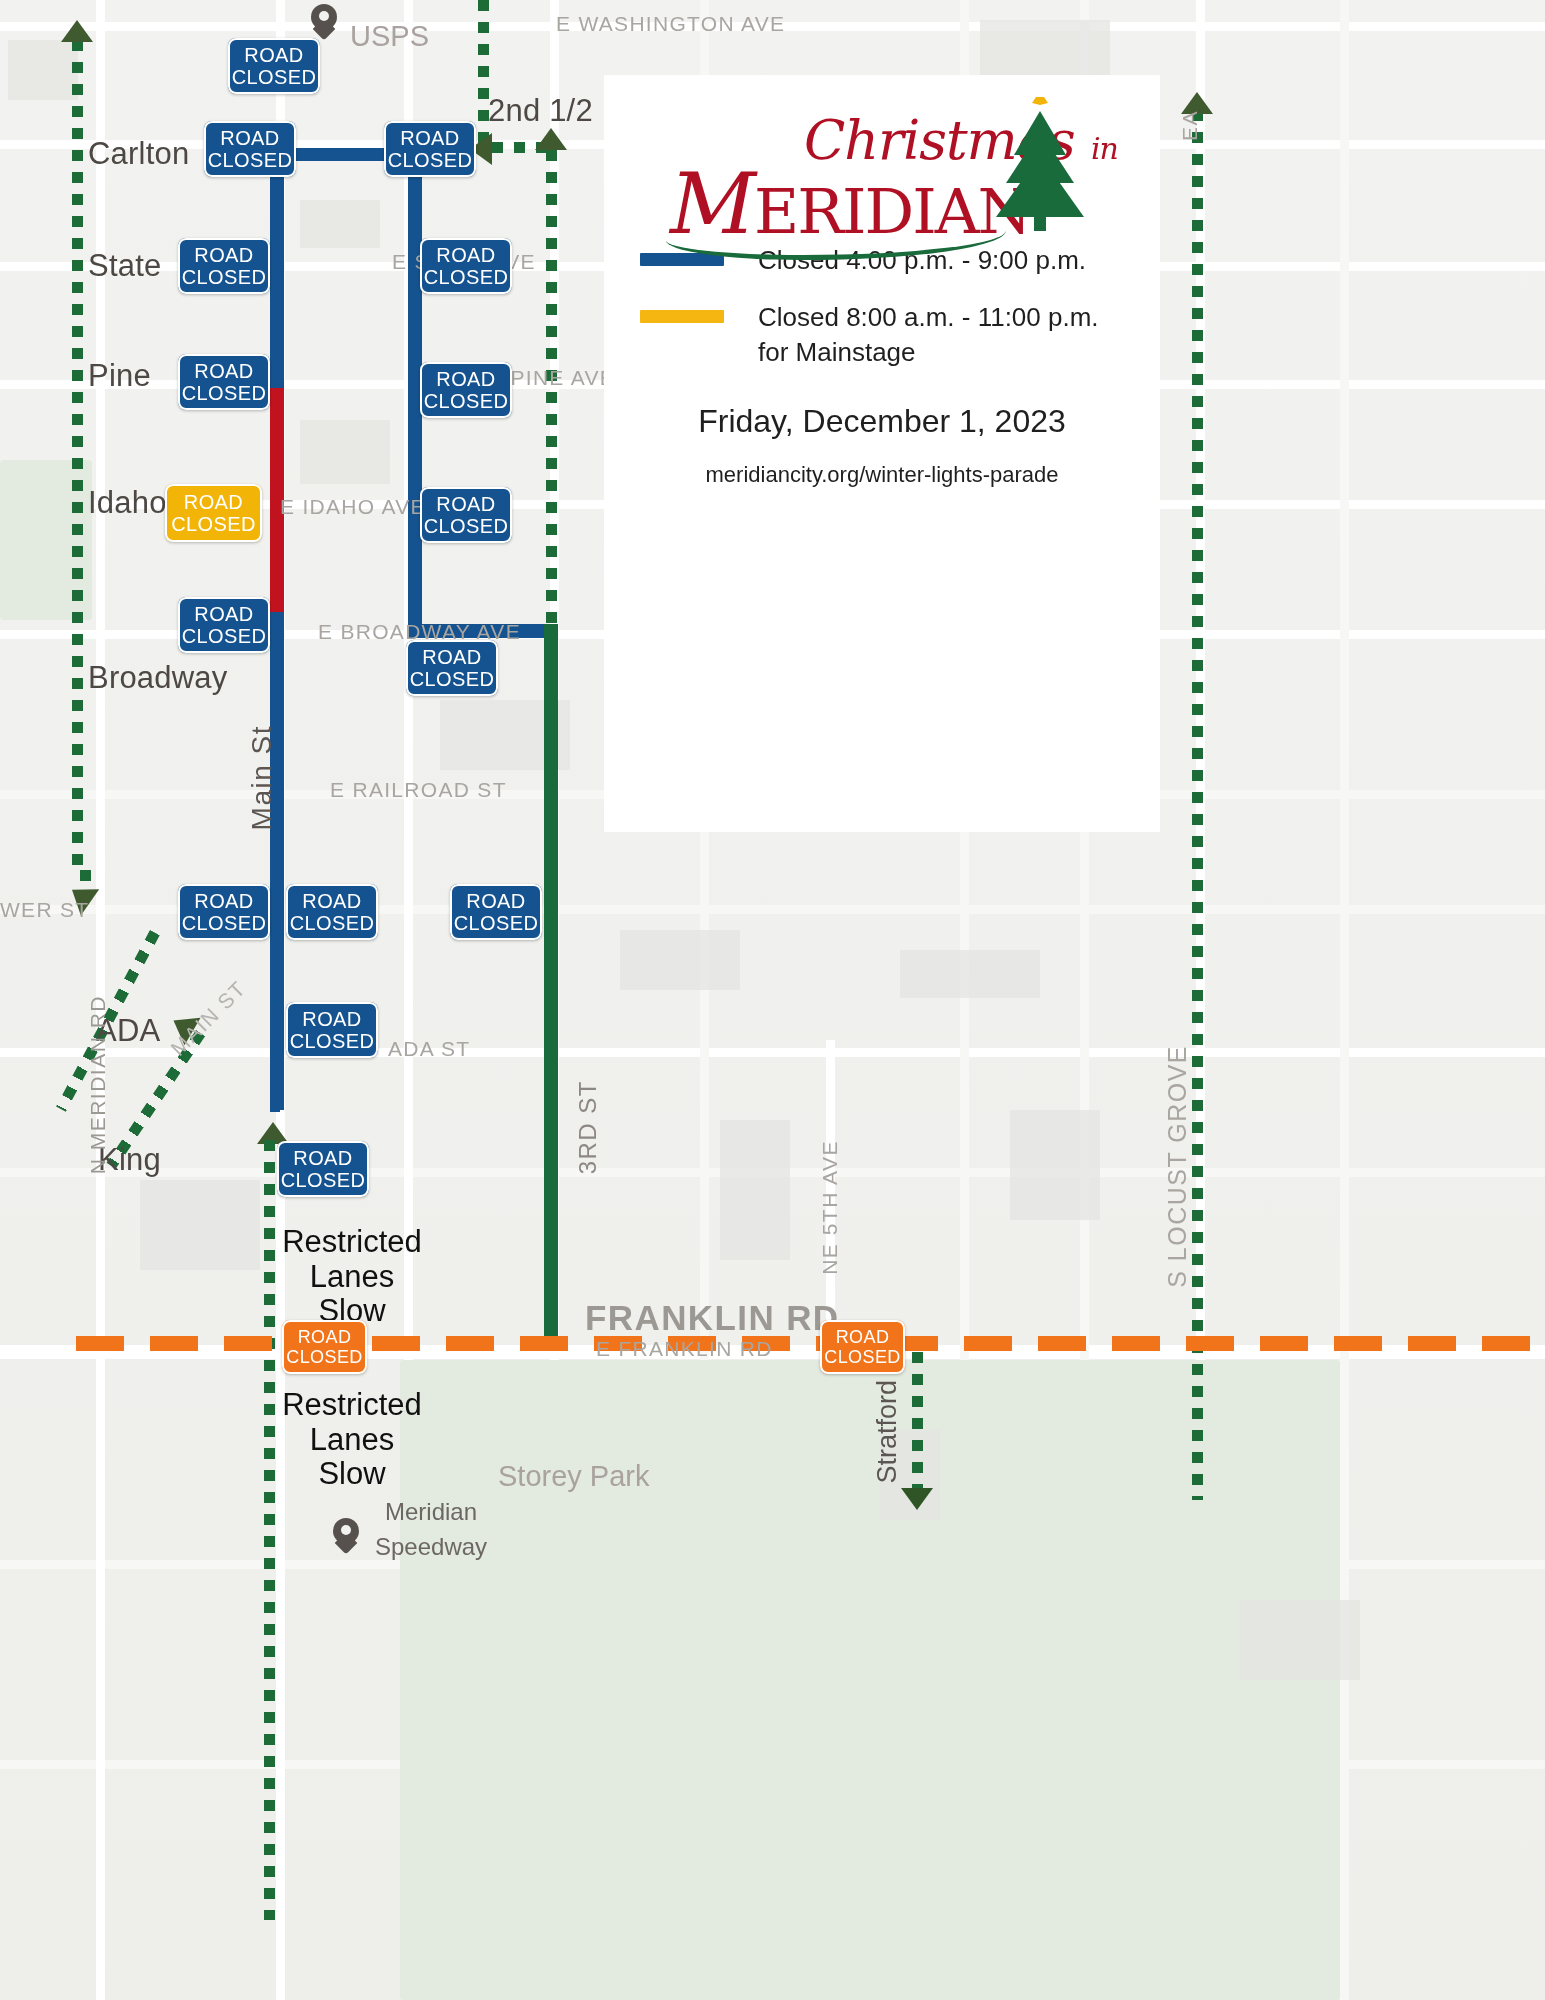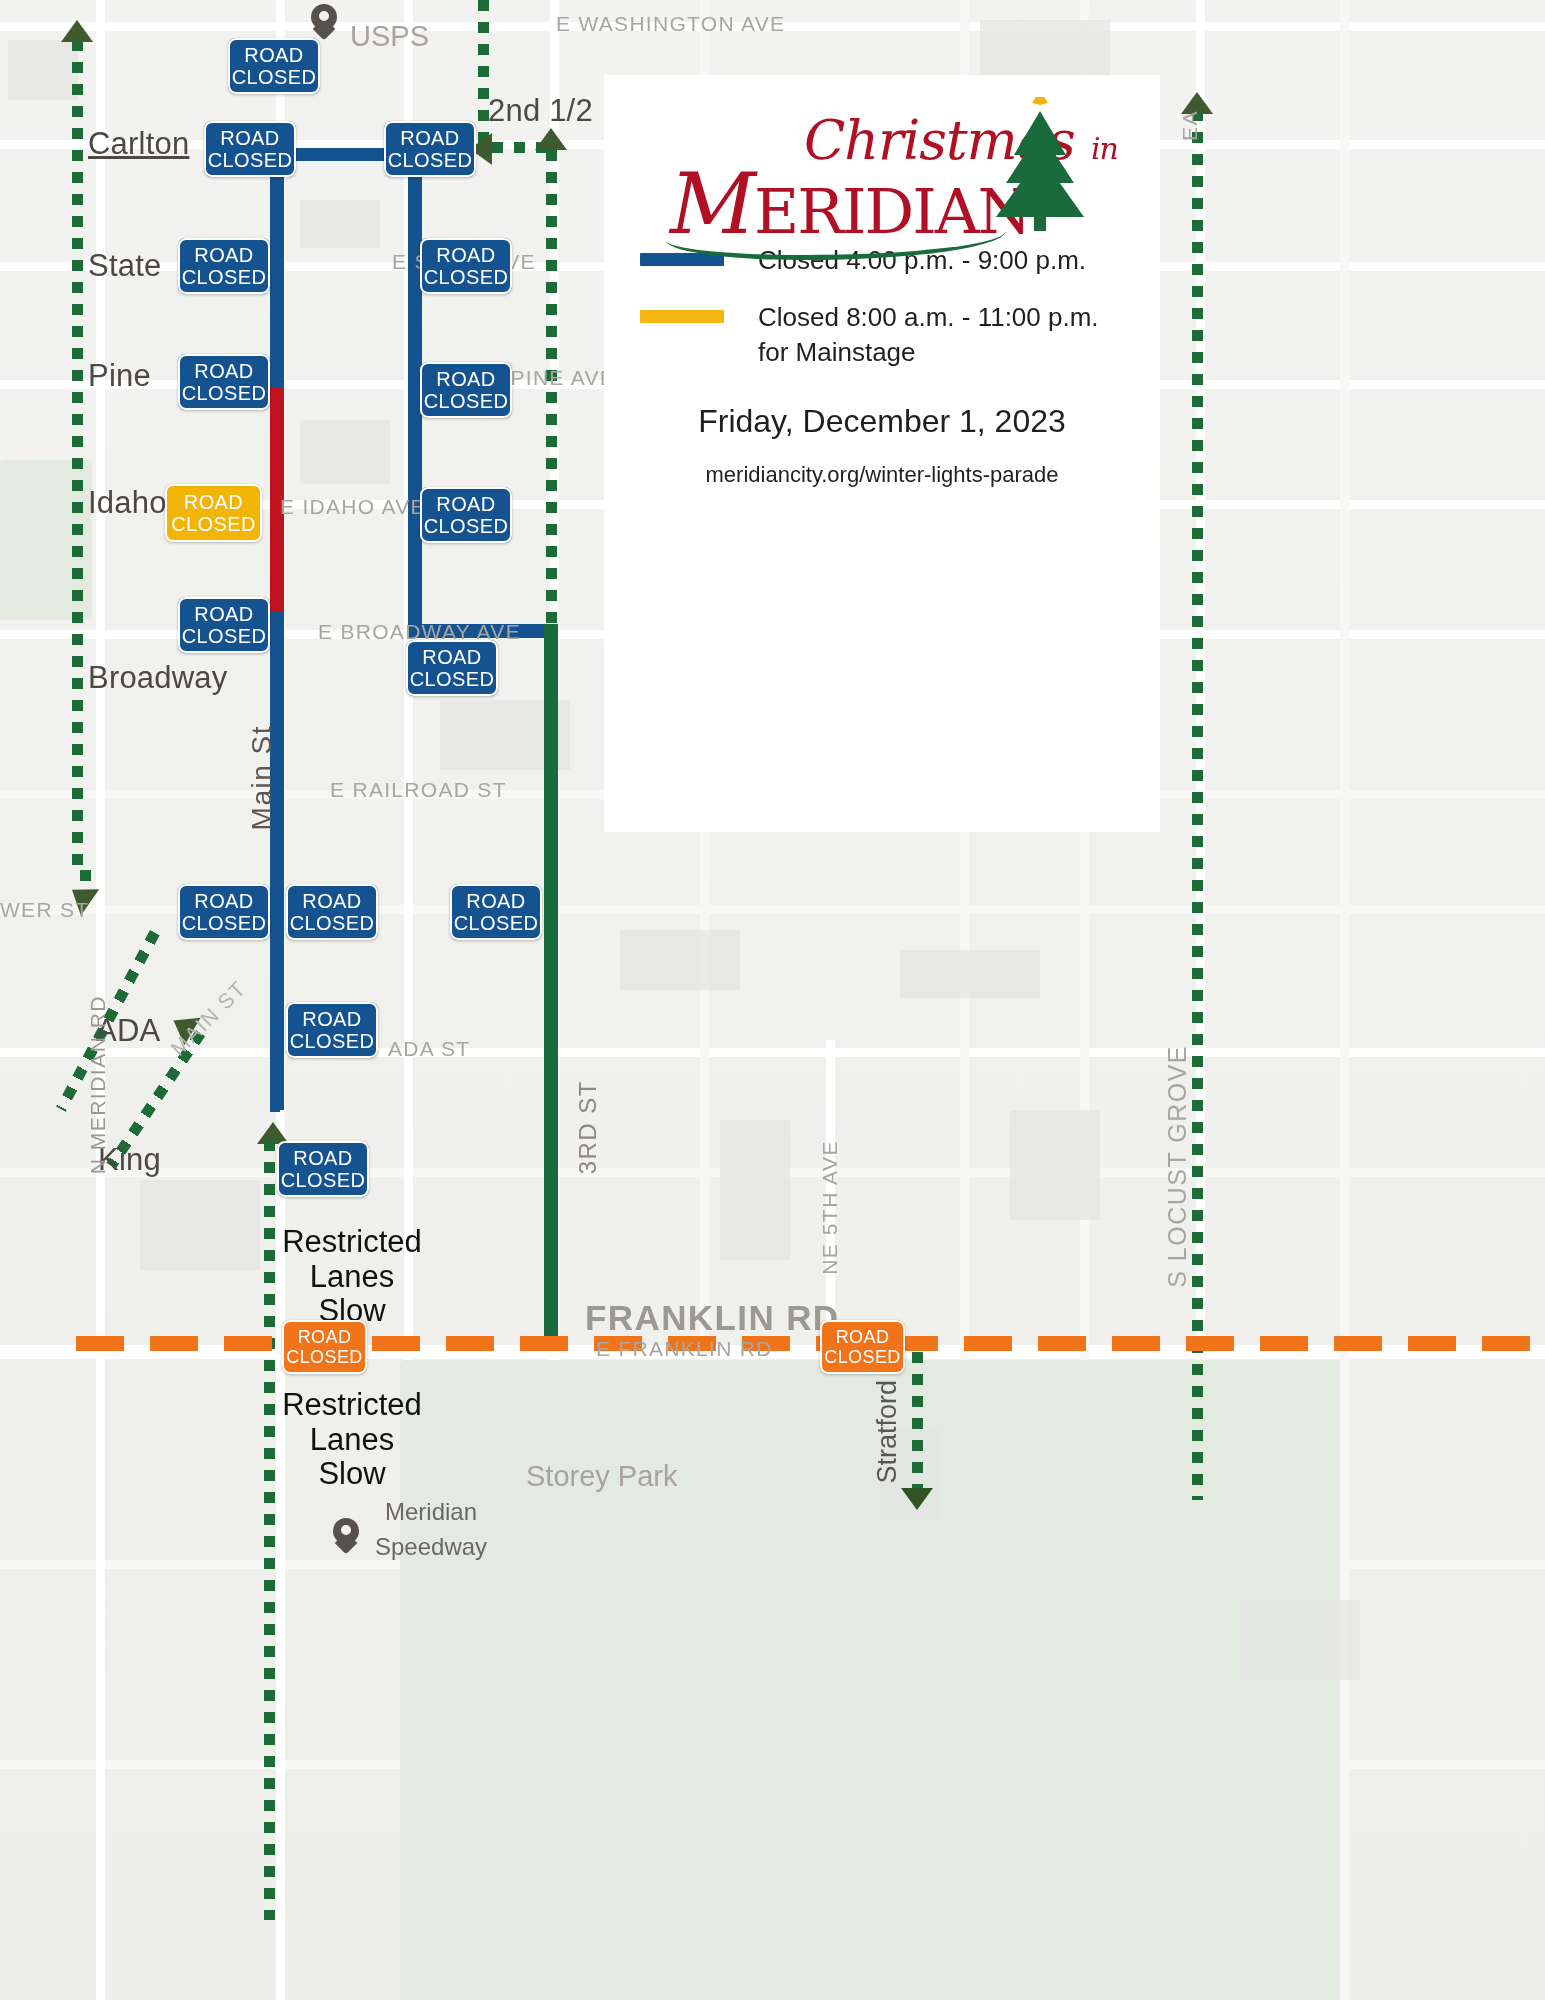--- a/index.html
+++ b/index.html
@@ -245,21 +245,21 @@
 
   <div class="route red" style="left:270px;top:388px;width:14px;height:224px;"></div>
 
   <div class="route yellow" style="left:264px;top:482px;width:8px;height:60px;opacity:0;"></div>
 
   <div class="route green" style="left:544px;top:624px;width:14px;height:726px;"></div>
 
   <div class="dashline-orange" style="left:76px;top:1336px;width:1469px;"></div>
 
   <div>
-    <div class="maplabel streetname-major" style="left:88px;top:126px;text-decoration:underline;">Carlton</div>
+    <div class="maplabel streetname-major" style="left:88px;top:136px;">Carlton</div>
     <div class="maplabel streetname-major" style="left:88px;top:248px;">State</div>
     <div class="maplabel streetname-major" style="left:88px;top:358px;">Pine</div>
     <div class="maplabel streetname-major" style="left:88px;top:485px;">Idaho</div>
     <div class="maplabel streetname-major" style="left:88px;top:660px;">Broadway</div>
     <div class="maplabel streetname-major" style="left:96px;top:1013px;">ADA</div>
     <div class="maplabel streetname-major" style="left:98px;top:1142px;">King</div>
 
     <div class="maplabel streetname-map" style="left:556px;top:12px;">E WASHINGTON AVE</div>
     <div class="maplabel streetname-major" style="left:488px;top:93px;">2nd 1/2</div>
     <div class="maplabel streetname-map" style="left:392px;top:250px;">E STATE AVE</div>
@@ -286,21 +286,21 @@
 
   <div>
     <div class="pin" style="left:311px;top:4px;">
       <div class="head"></div>
         <div class="tip"></div>
         <div class="hole"></div>
     </div>
     <div class="maplabel poi dim" style="left:350px;top:20px;">USPS</div>
   </div>
 
-  <div class="maplabel poi dim" style="left:498px;top:1460px;margin-left:28px;">Storey Park</div>
+  <div class="maplabel poi dim" style="left:498px;top:1460px;">Storey Park</div>
 
   <div>
     <div class="pin" style="left:333px;top:1518px;">
       <div class="head"></div>
         <div class="tip"></div>
         <div class="hole"></div>
     </div>
     <div class="maplabel poi" style="left:385px;top:1498px;">Meridian</div>
     <div class="maplabel poi" style="left:375px;top:1533px;">Speedway</div>
   </div>

